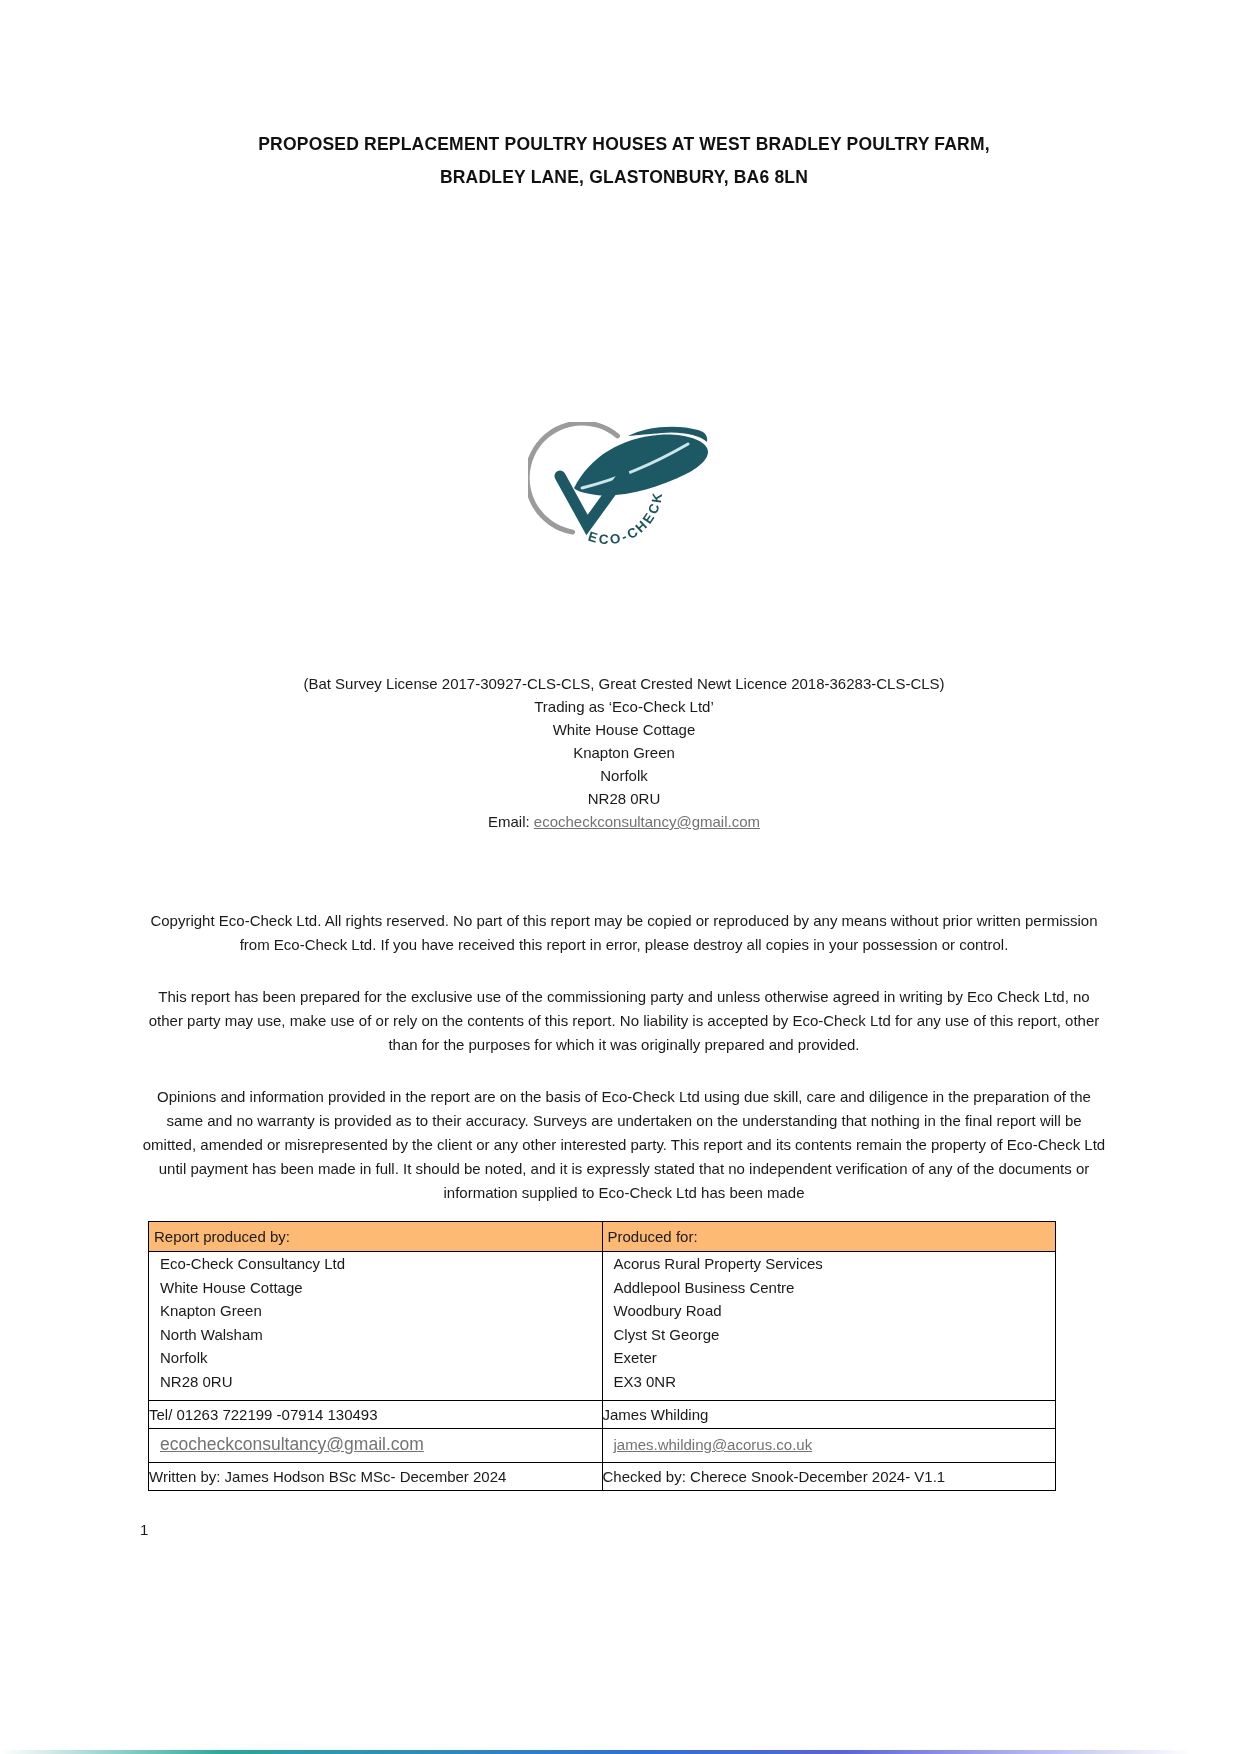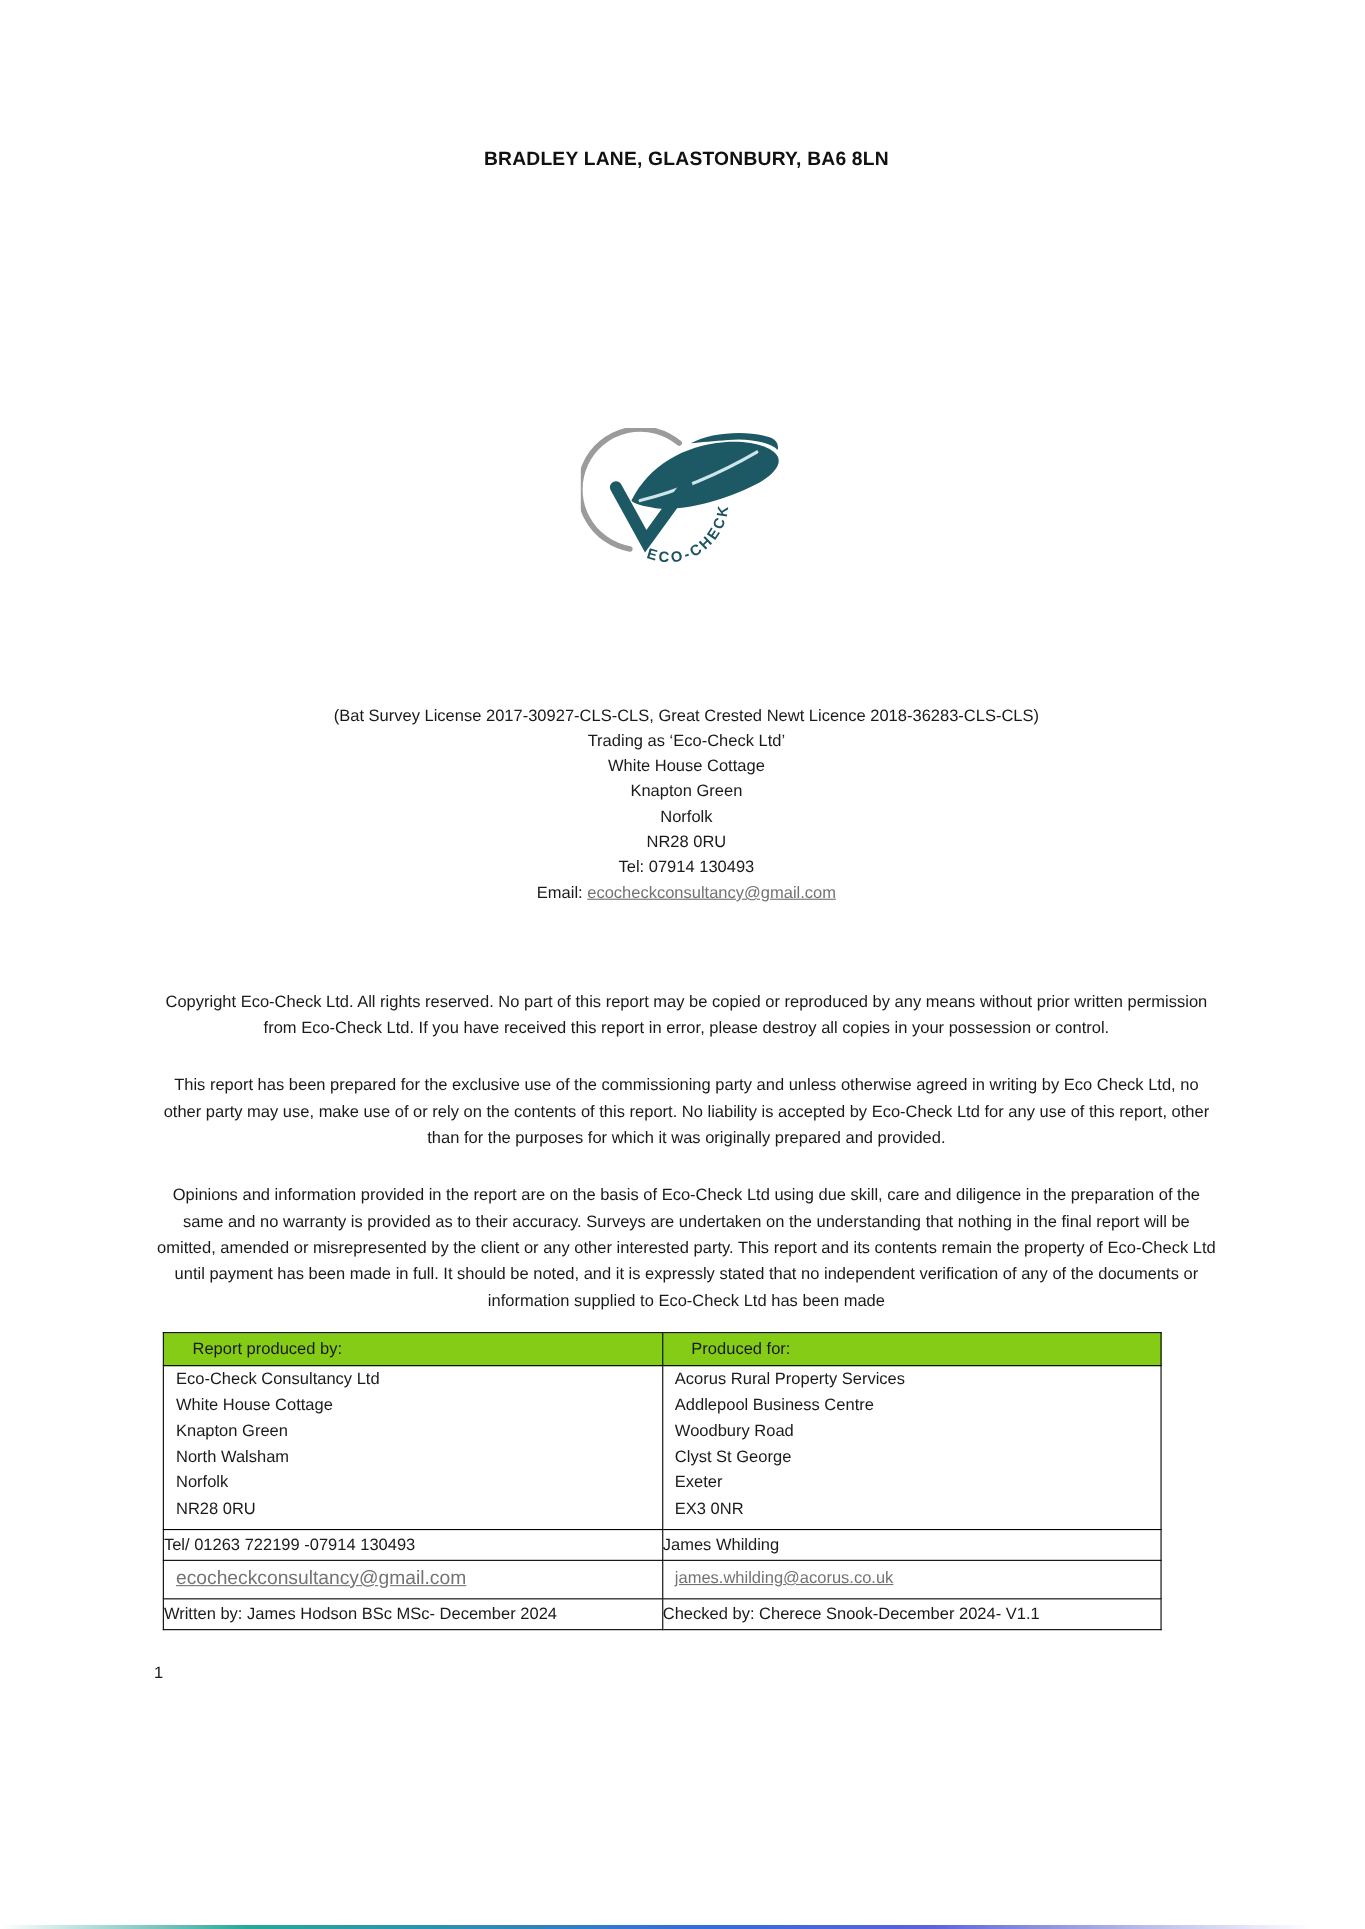--- a/index.html
+++ b/index.html
@@ -58,22 +58,22 @@
   table.details td{
     border:1px solid #000000;
     width:50%;
     text-align:left;
     vertical-align:top;
     padding:2px 0;
     font-size:15px;
     line-height:23px;
   }
   tr.thead td{
-    background:#84cc16;
-    padding:3px 26px;
+    background:#fdba74;
+    padding:3px 5px;
   }
   tr.addr td{
     padding:0 11px 7px 11px;
     line-height:23.5px;
   }
   tr.emailrow td{
     padding:4px 11px 6px 11px;
   }
   tr.emailrow td.big a.link{
     font-size:17.5px;
@@ -93,20 +93,21 @@
     background:linear-gradient(90deg,#ffffff 0%,#2aa79b 18%,#2f6fd8 52%,#5a63d8 68%,#ffffff 96%);
   }
 </style>
 </head>
 <body>
 
 <div class="page">
   <div class="content">
 
     <h1 class="title">
+      <span class="title-line">PROPOSED REPLACEMENT POULTRY HOUSES AT WEST BRADLEY POULTRY FARM,</span>
       <span class="title-line">BRADLEY LANE, GLASTONBURY, BA6 8LN</span>
     </h1>
 
     <div class="logo-wrap">
       <svg width="192" height="132" viewBox="0 0 192 132" aria-hidden="true">
 
         <path d="M 89.5 13.8 A 55 55 0 1 0 44.6 110.1" fill="none" stroke="#9B9B9B" stroke-width="5" stroke-linecap="round"></path>
 
         <path d="M46 66 C 62 34, 94 16, 130 13 C 154 11, 174 17, 179 26 C 183 34, 174 44, 158 52 C 130 66, 94 76, 68 73 C 56 71, 48 69, 46 66 Z" fill="#1D5964"></path>
 
@@ -125,21 +126,20 @@
       </svg>
     </div>
 
     <div class="prepared">
       <div>(Bat Survey License 2017-30927-CLS-CLS, Great Crested Newt Licence 2018-36283-CLS-CLS)</div>
       <div>Trading as ‘Eco-Check Ltd’</div>
       <div>White House Cottage</div>
       <div>Knapton Green</div>
       <div>Norfolk</div>
       <div>NR28 0RU</div>
-      <div>Tel: 07914 130493</div>
       <div><span>Email: </span><a class="link">ecocheckconsultancy@gmail.com</a></div>
     </div>
 
     <p class="para para-copyright">Copyright Eco-Check Ltd.  All rights reserved.  No part of this report may be copied or reproduced by any means without prior written permission from Eco-Check Ltd. If you have received this report in error, please destroy all copies in your possession or control.</p>
     <p class="para para-gap">This report has been prepared for the exclusive use of the commissioning party and unless otherwise agreed in writing by Eco Check Ltd, no other party may use, make use of or rely on the contents of this report.  No liability is accepted by Eco-Check Ltd for any use of this report, other than for the purposes for which it was originally prepared and provided.</p>
     <p class="para para-gap">Opinions and information provided in the report are on the basis of Eco-Check Ltd using due skill, care and diligence in the preparation of the same and no warranty is provided as to their accuracy. Surveys are undertaken on the understanding that nothing in the final report will be omitted, amended or misrepresented by the client or any other interested party. This report and its contents remain the property of Eco-Check Ltd until payment has been made in full.  It should be noted, and it is expressly stated that no independent verification of any of the documents or information supplied to Eco-Check Ltd has been made</p>
 
     <table class="details">
       <tbody>
           <tr class="thead">

